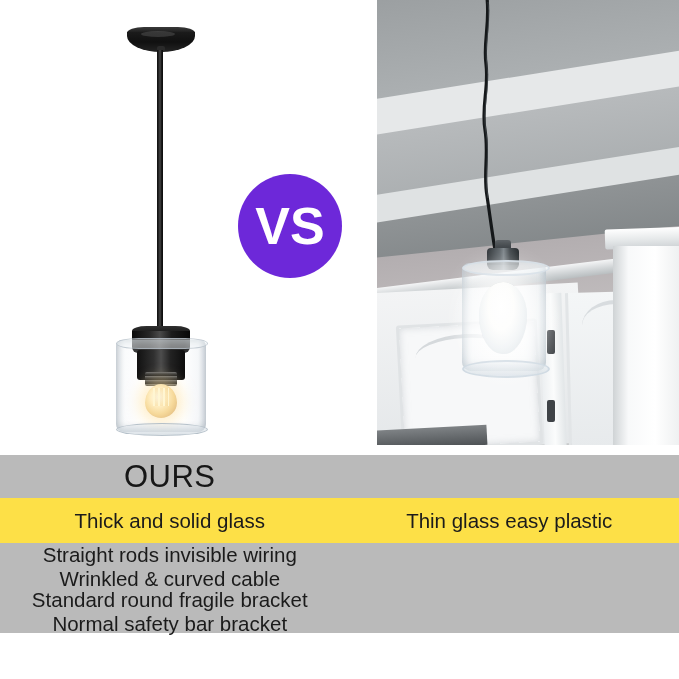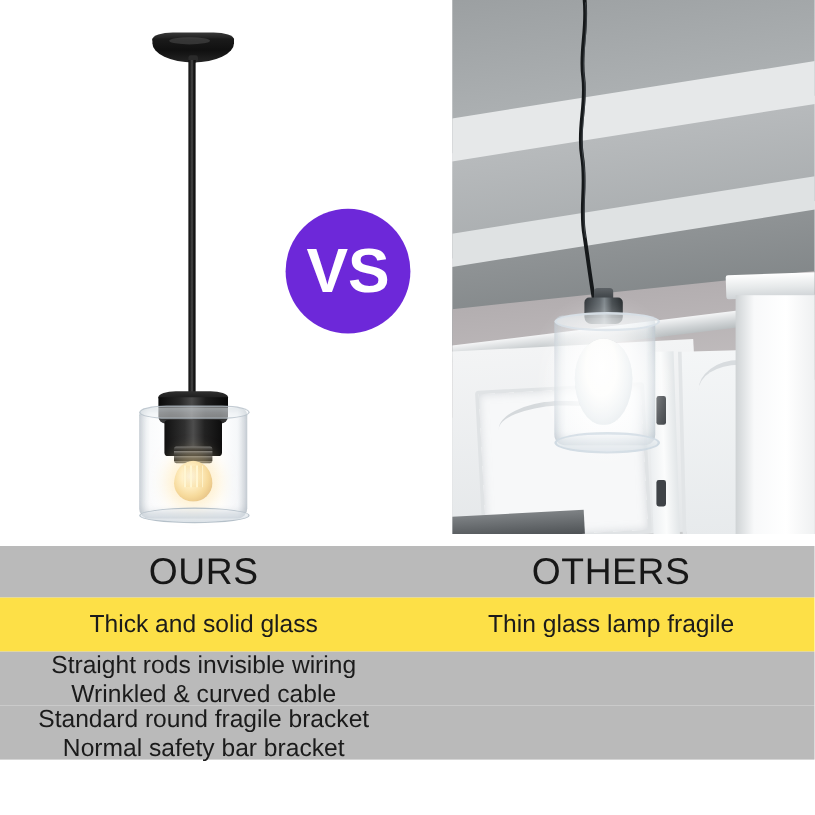--- a/index.html
+++ b/index.html
@@ -461,26 +461,25 @@
     <div class="r-glass-rim-b"></div>
     <div class="r-glow"></div>
   </div>
 
   <div id="photo-gap"></div>
 
   <div id="table">
 
     <div class="trow header">
       <div class="cell">OURS</div>
-      <div class="cell">OTHERS</div>
     </div>
 
     <div class="trow plain">
       <div class="cell">Thick and solid glass</div>
-      <div class="cell">Thin glass lamp fragile</div>
+      <div class="cell">Thin glass easy plastic</div>
     </div>
 
     <div class="trow shaded">
       <div class="cell">Straight rods invisible wiring</div>
       <div class="cell">Wrinkled &amp; curved cable</div>
     </div>
 
 
     <div class="trow shaded">
       <div class="cell">Standard round fragile bracket</div>

